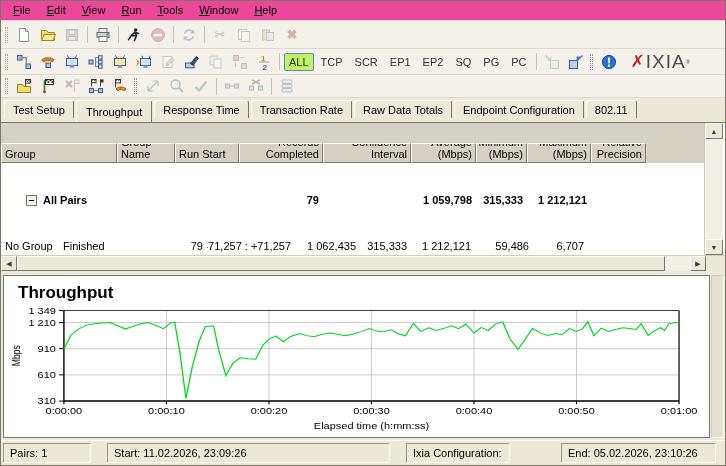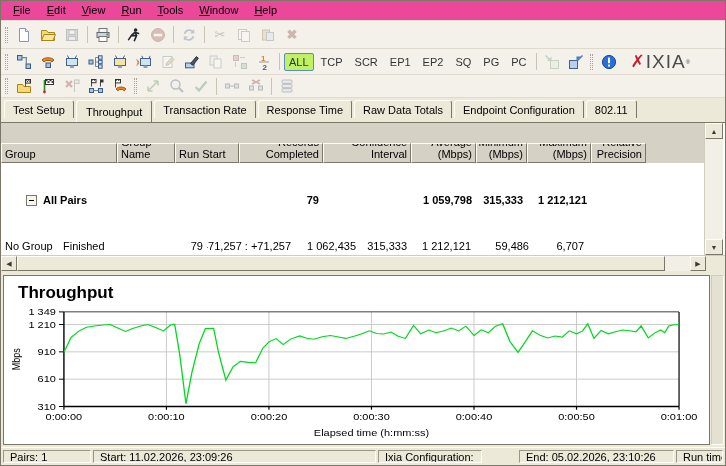--- a/index.html
+++ b/index.html
@@ -58,21 +58,21 @@
   .htrack{flex:1;}
   .corner{width:19px;height:100%;background:#ece9d8;flex:0 0 auto;}
   
   .splitter{height:3px;background:#ece9d8;flex:0 0 auto;}
   .lower{flex:1;display:flex;background:#ece9d8;min-height:0;}
   .chart-panel{flex:1;margin:1px 1px 2px 2px;background:#fff;border:1px solid #7a7668;position:relative;min-width:0;}
   .chart-title{position:absolute;left:14px;top:7px;font-size:17px;font-weight:bold;z-index:2;}
   .chart-svg{position:absolute;inset:0;width:100%;height:100%;}
   .right-strip{flex:0 0 13px;background:#e4e0d2;margin:1px 1px 2px 0;border:1px solid;border-color:#cfcbbd #fffef6 #fffef6 #cfcbbd;}
   
-  .statusbar{height:18px;flex:0 0 auto;background:#ece9d8;display:flex;align-items:stretch;padding:2px 2px 2px 2px;gap:2px;border-top:1px solid #fffef6;}
+  .statusbar{height:25px;flex:0 0 auto;background:#ece9d8;display:flex;align-items:stretch;padding:2px 2px 2px 2px;gap:16px;border-top:1px solid #fffef6;}
   .status-cell{border:1px solid;border-color:#9a968a #fffef6 #fffef6 #9a968a;padding:2px 6px;display:flex;align-items:center;white-space:nowrap;overflow:hidden;}
 </style>
 </head>
 <body>
 
 <div class="window">
   <div class="menubar" id="menubar">
       <span class="menu-item"><u>F</u>ile</span>
       <span class="menu-item"><u>E</u>dit</span>
       <span class="menu-item"><u>V</u>iew</span>
@@ -356,22 +356,22 @@
         <svg width="16" height="16" viewBox="0 0 16 16">
           <rect x="3" y="2" width="10" height="3.4" rx="1" fill="#cfe0f4" stroke="#44618a"></rect>
           <rect x="3" y="6.3" width="10" height="3.4" rx="1" fill="#cfe0f4" stroke="#44618a"></rect>
           <rect x="3" y="10.6" width="10" height="3.4" rx="1" fill="#cfe0f4" stroke="#44618a"></rect>
         </svg>
       </span>
     </div>
   <div class="tabstrip" id="tabstrip">
       <span class="tab">Test Setup</span>
       <span class="tab active">Throughput</span>
+      <span class="tab">Response Time</span>
       <span class="tab">Transaction Rate</span>
-      <span class="tab">Response Time</span>
       <span class="tab">Raw Data Totals</span>
       <span class="tab">Endpoint Configuration</span>
       <span class="tab">802.11</span>
     </div>
 
   <div class="table-panel">
     <div class="table-main">
       <div class="grid">
         <div class="thead" id="thead">
             <div class="th" style="width: 116px; flex: 0 0 116px;">Group</div>

